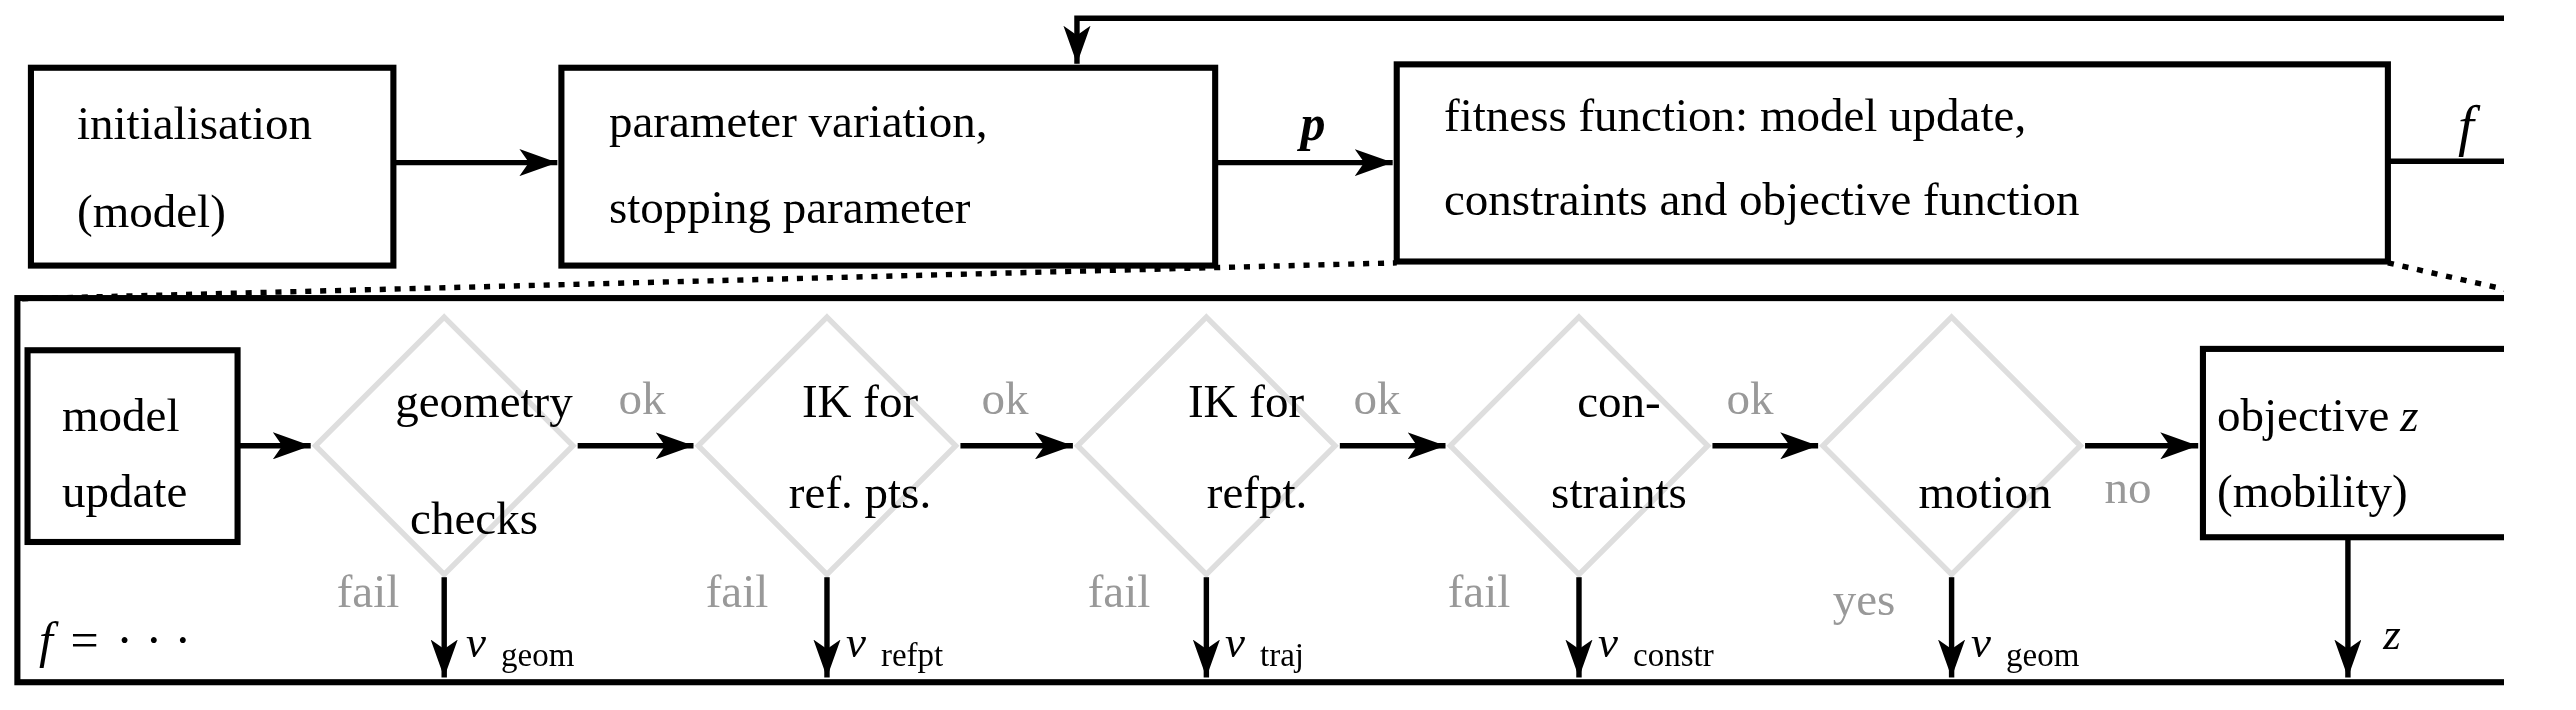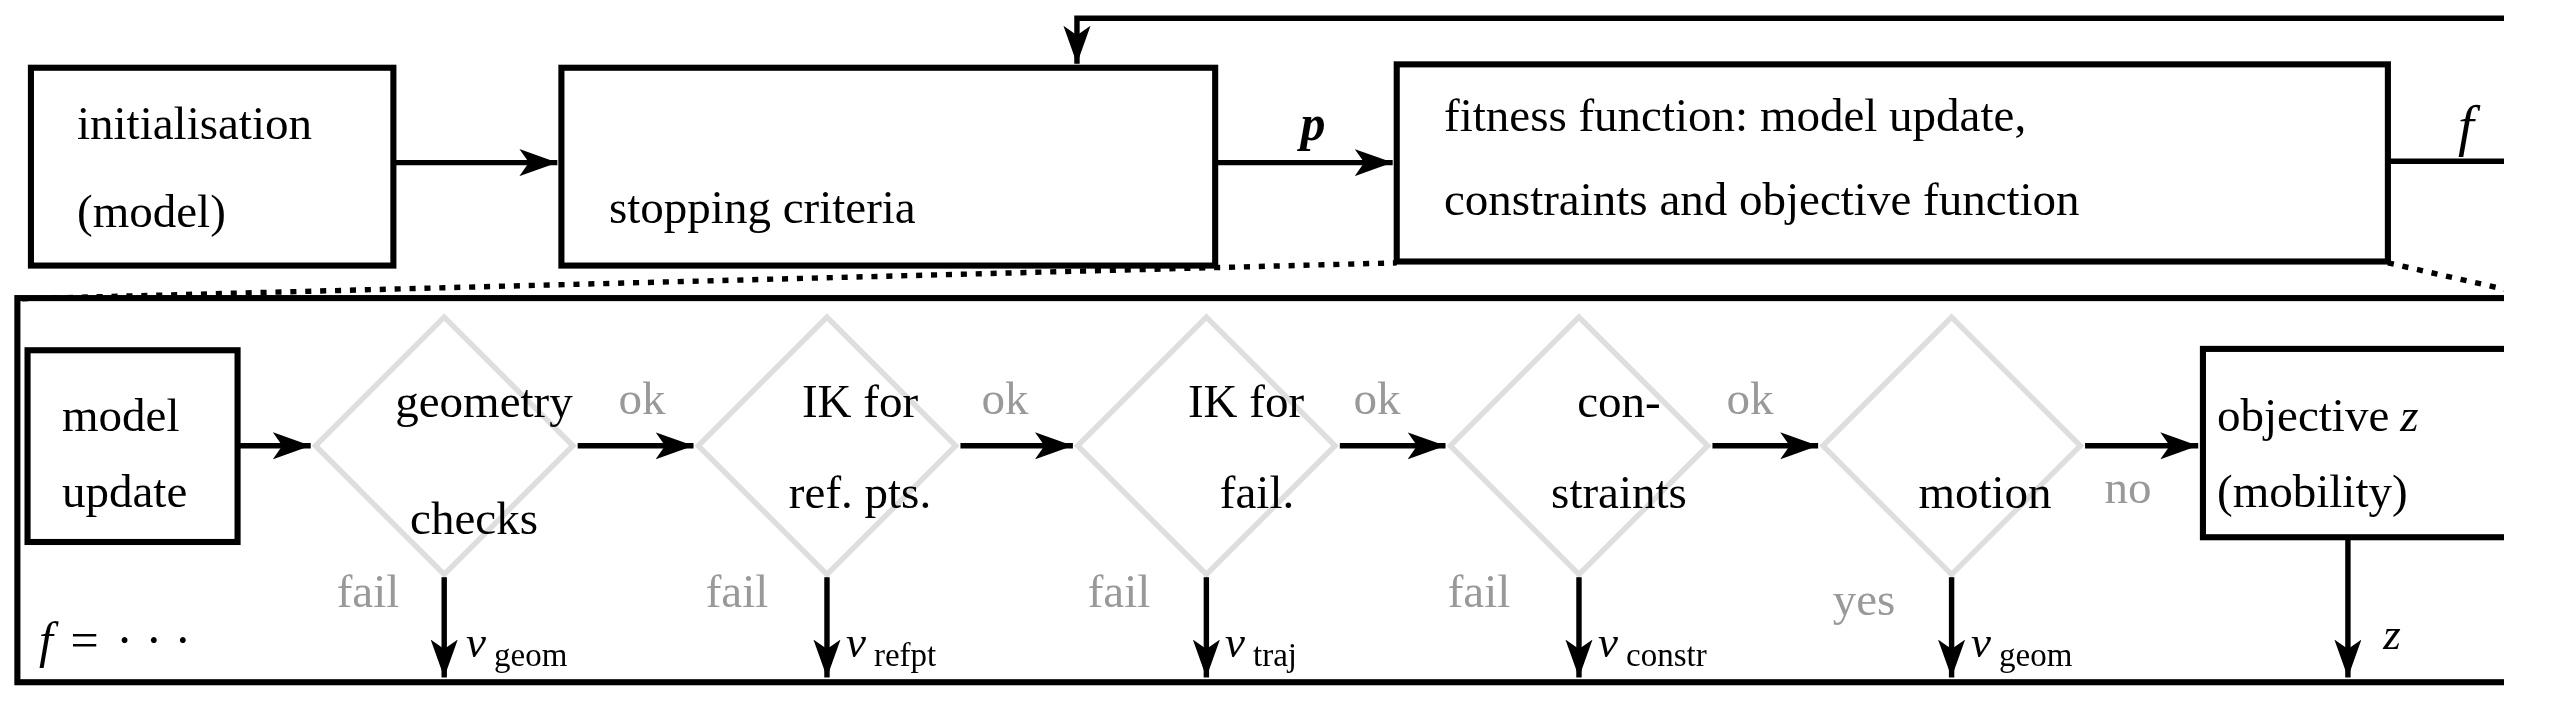--- a/index.html
+++ b/index.html
@@ -28,21 +28,21 @@
   .t-diamond{font-size:47px;margin-left:40px;}
   .t-gray{font-size:47px;color:var(--gray-label);}
   .math{font-style:italic;}
   .math-bold{font-style:italic;font-weight:bold;}
   .t-p{font-size:50px;}
   .t-f{font-size:57px;}
   .t-feq{font-size:50px;}
   .t-feq .eq{margin:0 17.6px;font-style:normal;}
   .vlab{font-size:45px;}
   .vlab .vmain{font-style:italic;}
-  .vlab sub{font-style:normal;font-size:33px;vertical-align:-0.28em;line-height:0;margin-left:8px;font-family:Liberation Serif, serif;}
+  .vlab sub{font-style:normal;font-size:33px;vertical-align:-0.28em;line-height:0;margin-left:15px;font-family:Liberation Serif, serif;}
   .t-z{font-size:45px;}
   .zspan{font-style:italic;margin-left:11px;}
 </style>
 </head>
 <body>
 
 <div class="stage">
 
   <svg class="layer" viewBox="0 0 3801 1048" xmlns="http://www.w3.org/2000/svg">
     <defs>
@@ -85,39 +85,40 @@
     <line class="arrow" x1="1220" y1="852" x2="1220" y2="1000" marker-end="url(#ah)"></line>
     <line class="arrow" x1="1780" y1="852" x2="1780" y2="1000" marker-end="url(#ah)"></line>
     <line class="arrow" x1="2330" y1="852" x2="2330" y2="1000" marker-end="url(#ah)"></line>
     <line class="arrow" x1="2880" y1="852" x2="2880" y2="1000" marker-end="url(#ah)"></line>
     <line class="arrow" x1="3465" y1="797" x2="3465" y2="1000" marker-end="url(#ah)"></line>
   </svg>
 
   <div class="lbl-left t-box" style="left:77px;top:123px">initialisation</div>
   <div class="lbl-left t-box" style="left:77px;top:211px">(model)</div>
 
-  <div class="lbl-left t-box" style="left:609px;top:207px">stopping criteria</div>
+  <div class="lbl-left t-box" style="left:609px;top:121px">parameter variation,</div>
+  <div class="lbl-left t-box" style="left:609px;top:207px">stopping parameter</div>
 
   <div class="lbl-left t-box" style="left:1444px;top:115px">fitness function: model update,</div>
   <div class="lbl-left t-box" style="left:1444px;top:199px">constraints and objective function</div>
 
   <div class="lbl t-p math-bold" style="left:1313px;top:123px">p</div>
   <div class="lbl t-f math" style="left:2466px;top:125px">f</div>
 
   <div class="lbl-left t-feq" style="left:39px;top:640px"><span class="math">f</span><span class="eq">=</span><span>· · ·</span></div>
 
   <div class="lbl-left t-box" style="left:62px;top:415px">model</div>
   <div class="lbl-left t-box" style="left:62px;top:491px">update</div>
 
   <div class="lbl t-diamond" style="left:444px;top:401px">geometry</div>
   <div class="lbl t-diamond" style="left:434px;top:518px">checks</div>
   <div class="lbl t-diamond" style="left:820px;top:401px">IK for</div>
   <div class="lbl t-diamond" style="left:820px;top:492px">ref. pts.</div>
   <div class="lbl t-diamond" style="left:1206px;top:401px">IK for</div>
-  <div class="lbl t-diamond" style="left:1217px;top:492px">fail.</div>
+  <div class="lbl t-diamond" style="left:1217px;top:492px">refpt.</div>
   <div class="lbl t-diamond" style="left:1579px;top:401px">con-</div>
   <div class="lbl t-diamond" style="left:1579px;top:492px">straints</div>
   <div class="lbl t-diamond" style="left:1945px;top:492px">motion</div>
 
   <div class="lbl t-gray" style="left:642px;top:398px">ok</div>
   <div class="lbl t-gray" style="left:1005px;top:398px">ok</div>
   <div class="lbl t-gray" style="left:1377px;top:398px">ok</div>
   <div class="lbl t-gray" style="left:1750px;top:398px">ok</div>
   <div class="lbl t-gray" style="left:2128px;top:487px">no</div>
 

